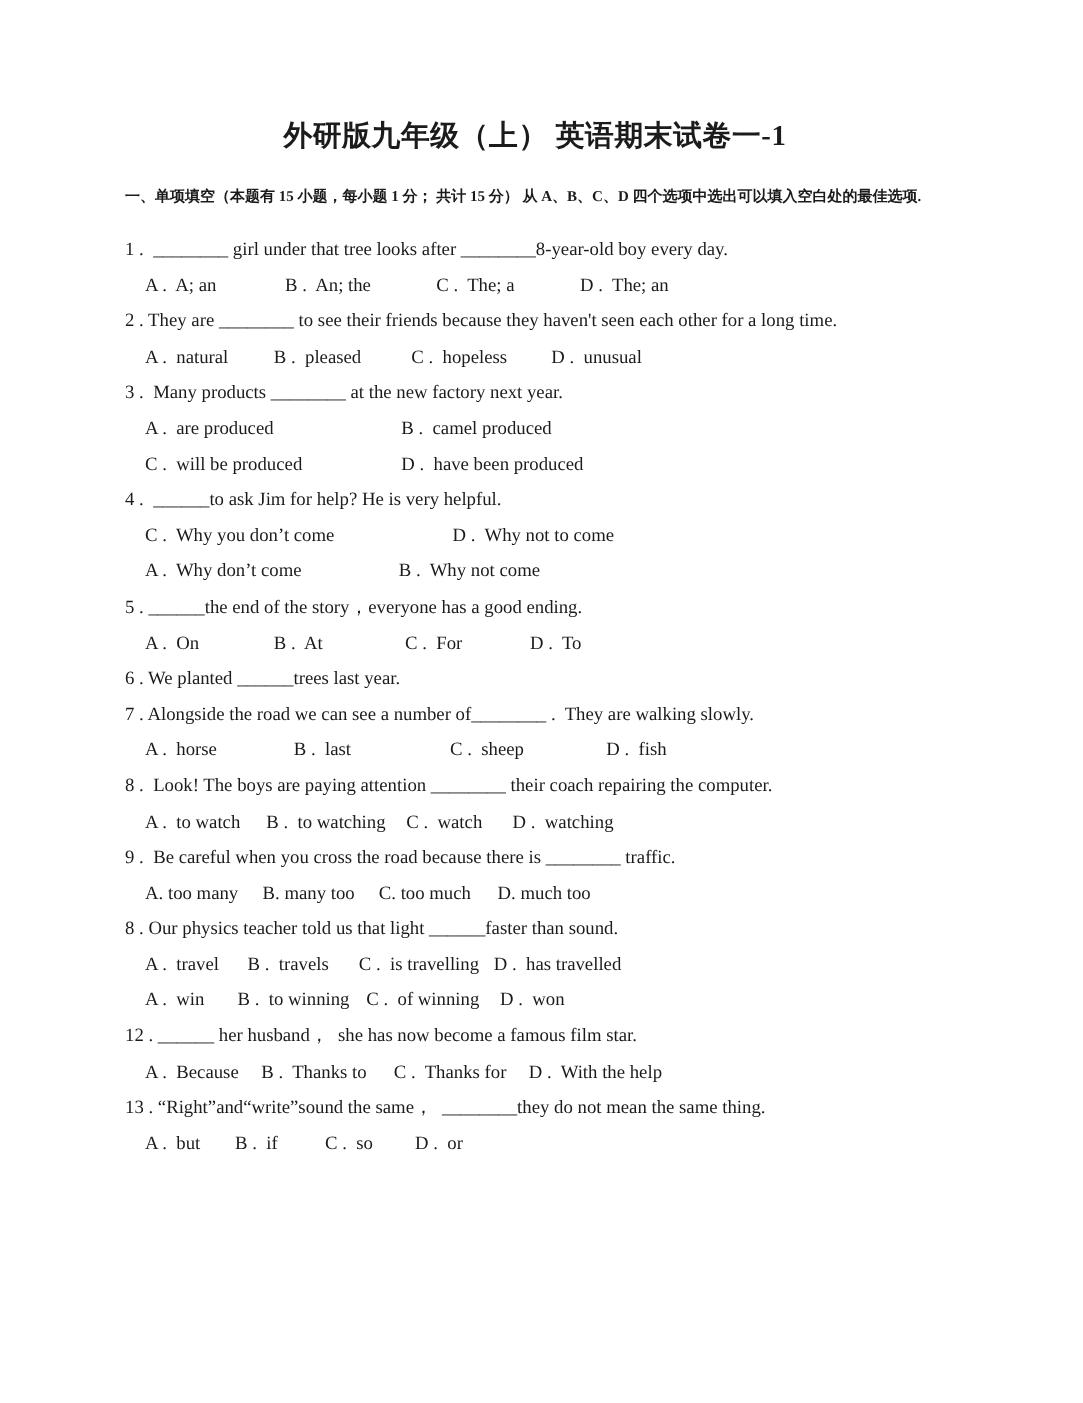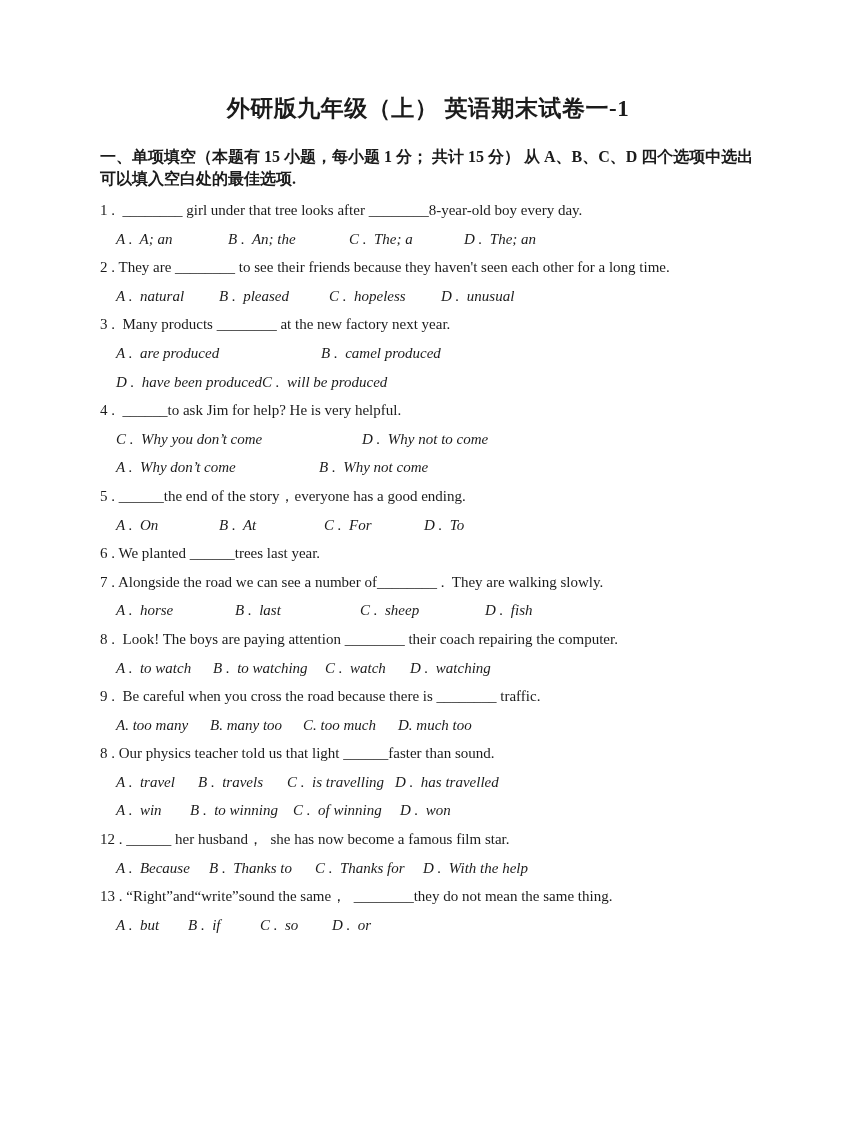--- a/index.html
+++ b/index.html
@@ -25,38 +25,37 @@
     margin: 0;
     text-align: center;
     font-size: 23px;
     font-weight: bold;
     line-height: 34px;
     letter-spacing: 0.5px;
     white-space: pre-wrap;
   }
   .section {
     margin: 20px 0 0 0;
-    font-size: 16px;
+    font-size: 12px;
     font-weight: bold;
     line-height: 22px;
     white-space: pre-wrap;
   }
   .questions {
-    margin-top: 6px;
+    margin-top: 18px;
     font-size: 15px;
   }
   .line {
     line-height: 28.6px;
     white-space: pre-wrap;
   }
   .stem .qnum { white-space: pre; }
   .opts {
     display: flex;
     padding-left: 16px;
-    font-style: italic;
   }
   .opt {
     white-space: pre;
     display: block;
     flex: 0 0 auto;
   }
 </style>
 </head>
 <body>
 
@@ -88,22 +87,22 @@
       </div>
     </div>
 
     <div>
       <div class="line stem"><span class="qnum">3 .</span><span>  Many products ________ at the new factory next year.</span></div>
       <div class="line opts">
         <span class="opt" style="min-width:205px">A .  are produced</span>
         <span class="opt">B .  camel produced</span>
       </div>
       <div class="line opts">
+        <span class="opt" style="min-width:205px">C .  will be produced</span>
         <span class="opt">D .  have been produced</span>
-        <span class="opt" style="min-width:205px">C .  will be produced</span>
       </div>
     </div>
 
     <div>
       <div class="line stem"><span class="qnum">4 .</span><span>  ______to ask Jim for help? He is very helpful.</span></div>
       <div class="line opts">
         <span class="opt" style="min-width:246px">C .  Why you don’t come</span>
         <span class="opt">D .  Why not to come</span>
       </div>
       <div class="line opts">

